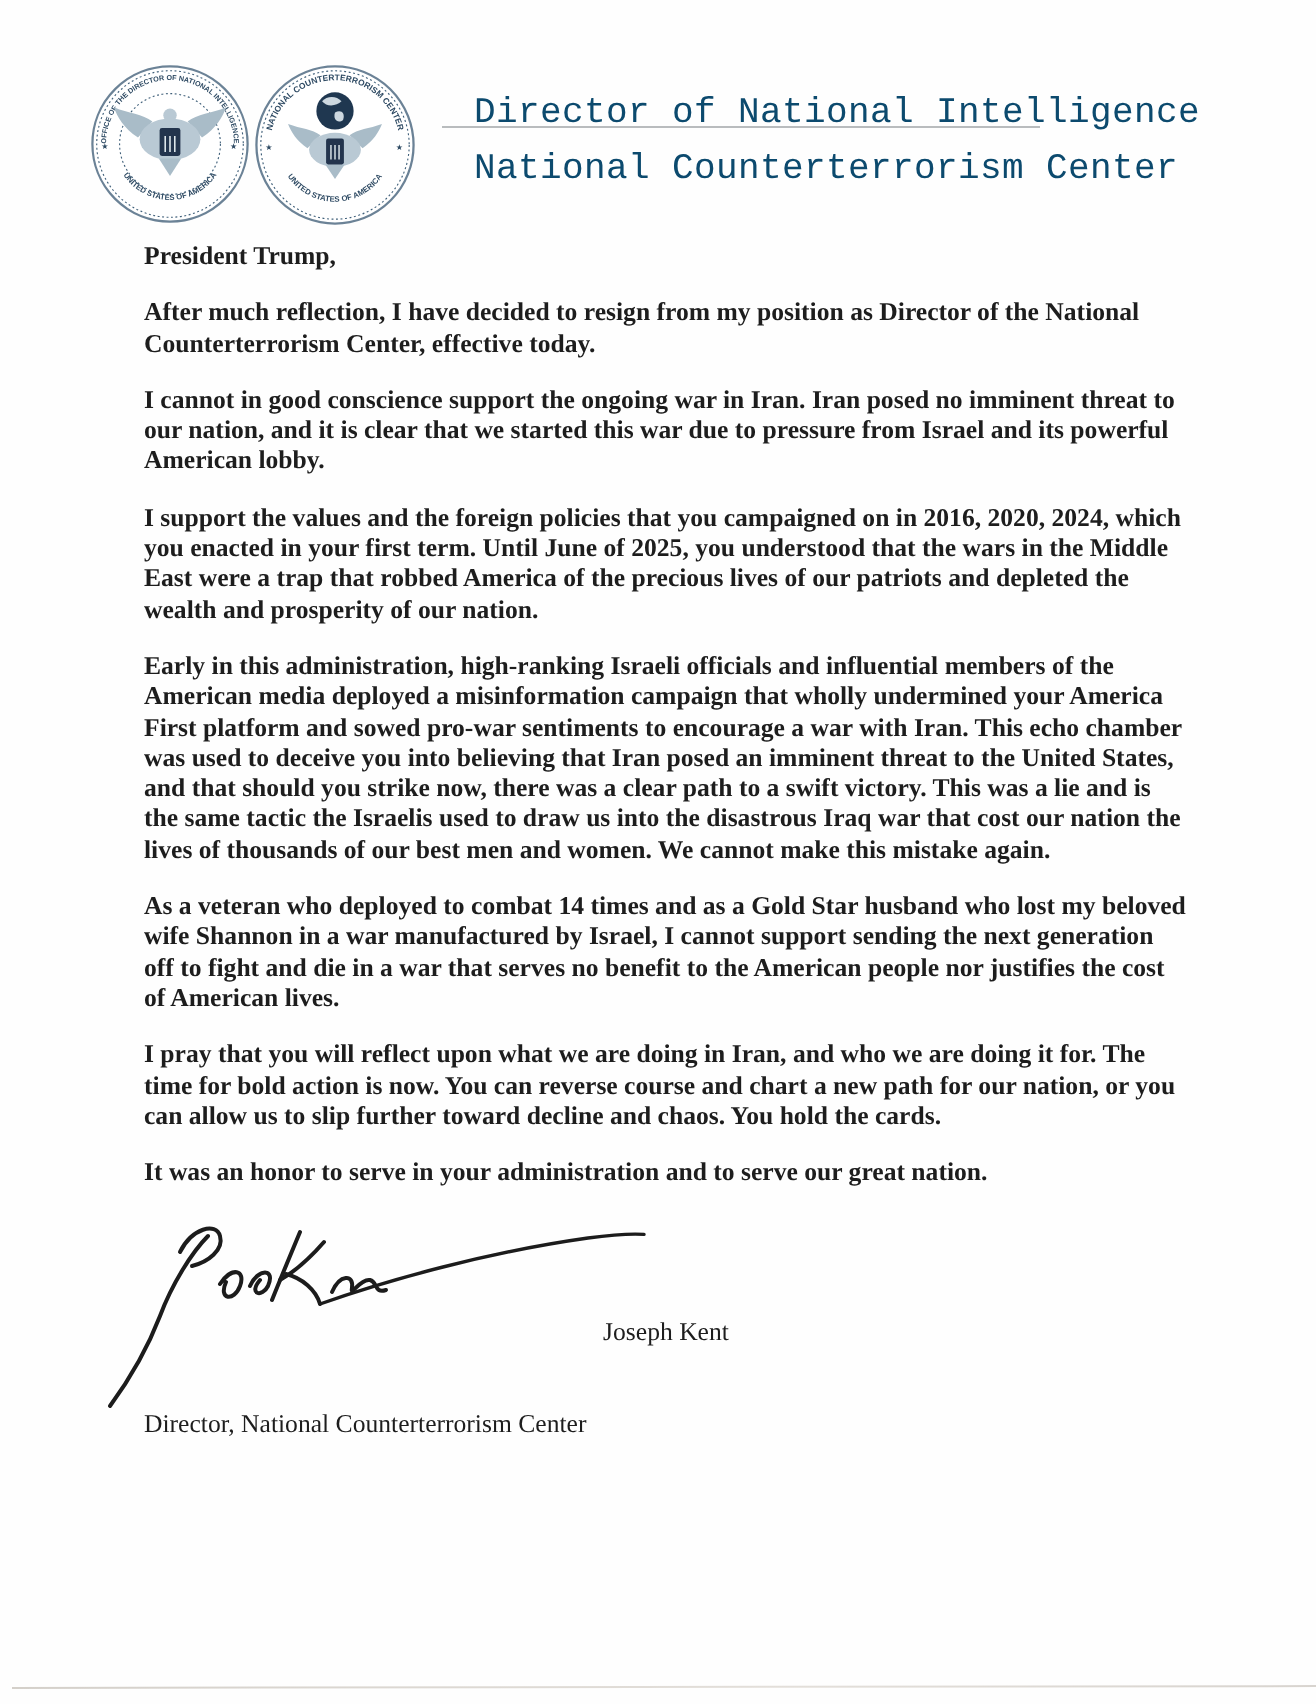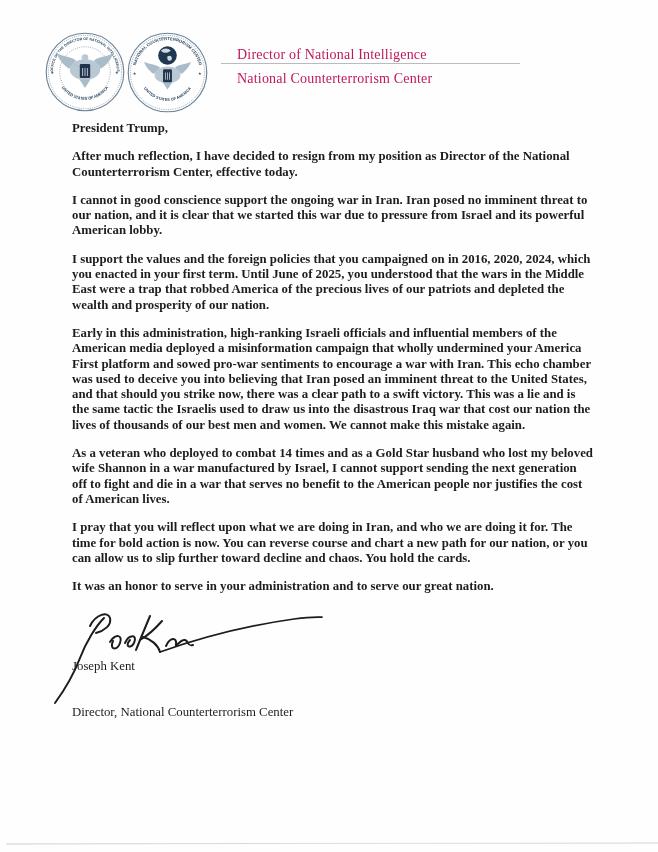--- a/index.html
+++ b/index.html
@@ -10,22 +10,22 @@
   }
   
   .letterhead { position:absolute; top:0; left:0; width:100%; height:120px; }
   .seal { position:absolute; top:32px; }
   .seal.odni { left:45px; }
   .seal.nctc { left:127px; }
   .seal svg { display:block; }
   .seal-ring-text { font-family:"Liberation Sans", sans-serif; font-weight:bold; fill:#2e4a63; }
   .hdr-titles {
     position:absolute; left:237px; top:47px;
-    font-family:Liberation Serif, serif; color:#be185d;
-    font-size:14px; letter-spacing:.2px;
+    font-family:Liberation Mono, monospace; color:#0c4a6e;
+    font-size:18px; letter-spacing:.2px;
   }
   .hdr-line1 { display:block; padding-bottom:3px; }
   .hdr-rule {
     position:absolute; left:221px; top:63px; width:299px; height:0;
     border-top:1px solid #b9bcbe;
   }
   .hdr-line2 { display:block; padding-top:5px; }
   
   .letter {
     position:absolute; left:72px; top:121px; width:522px;
@@ -33,21 +33,21 @@
     text-rendering:optimizeLegibility;
   }
   .letter p { margin:0 0 13px 0;font-weight:bold; }
   .letter p.closing { margin-bottom:6px; }
   
   .sig-wrap { position:relative; height:58px; }
   .sig-wrap svg {
     position:absolute; left:-18px; top:2px; overflow:visible;
     pointer-events:none;
   }
-  .signer-name { line-height:16px; }
+  .signer-name { line-height:16px;text-align:center; }
   .signer-title { line-height:16px;margin-top:30px; }
   
   .scan-bottom-line {
     position:absolute; left:6px; right:0; top:843px; height:1px;
     background:linear-gradient(90deg,#d4d0ca,#e3dfda 60%,#d8d4cf);
     transform:rotate(-0.08deg);
   }
 </style>
 </head>
 <body>

